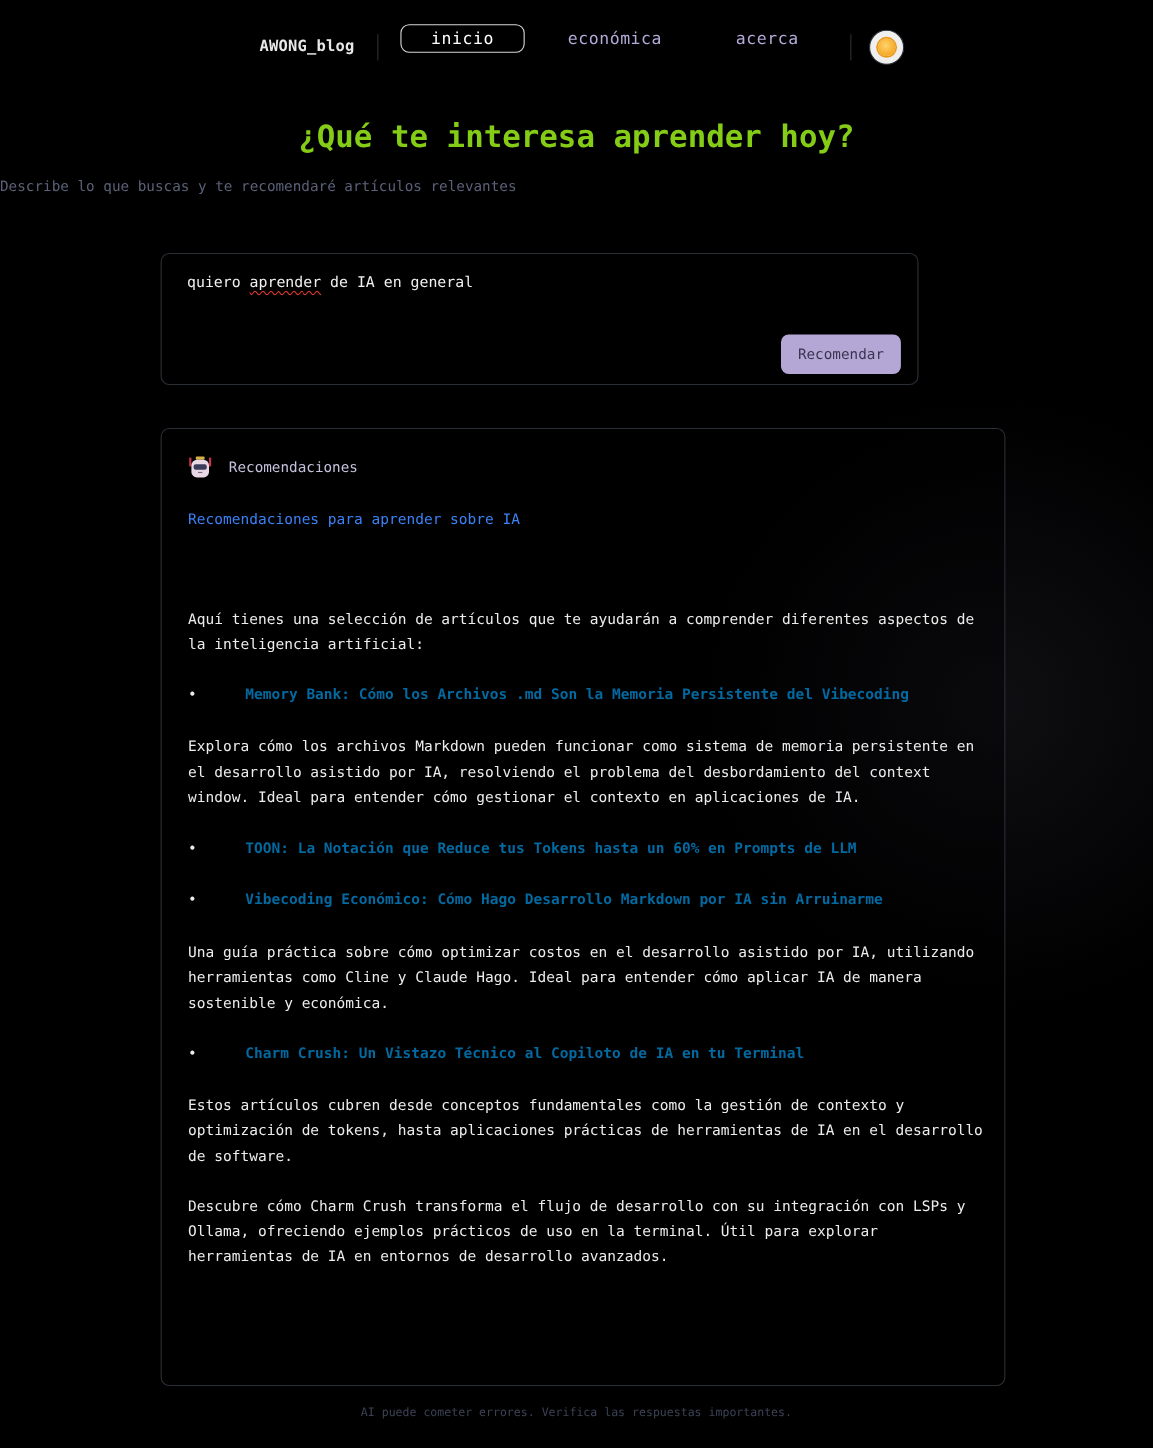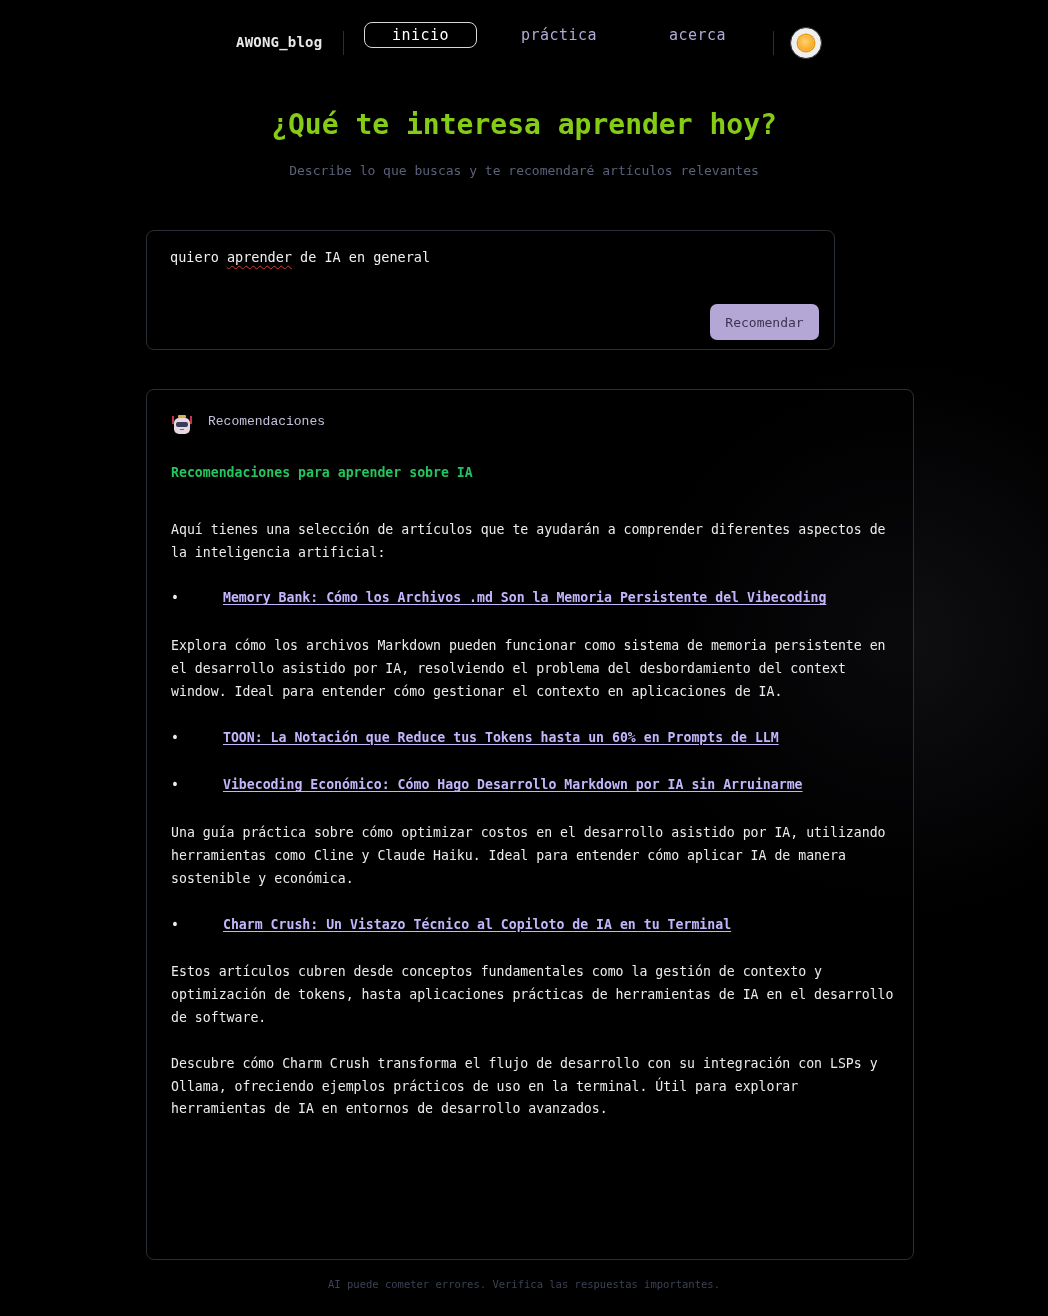--- a/index.html
+++ b/index.html
@@ -103,21 +103,20 @@
       text-align: center;
       font-size: 28px;
       color: #84cc16;
       z-index: 2;
     }
     .subtitle {
       position: absolute;
       top: 163px;
       left: 0;
       width: 1048px;
-      text-align: center;
       font-size: 13px;
       color: #5a6178;
       z-index: 2;
     }
     
     .input-card {
       position: absolute;
       left: 146px;
       top: 230px;
       width: 689px;
@@ -170,22 +169,21 @@
       border: 1px solid #2a2f36;
       border-radius: 8px;
       background: rgba(0,0,0,0.35);
       z-index: 2;
     }
     .result-header {
       position: absolute;
       left: 24px;
       top: 24px;
       display: flex;
-      align-items: flex-start;
-      font-family: Liberation Mono, monospace;
+      align-items: center;
     }
     .robot {
       width: 22px;
       height: 22px;
       position: relative;
       margin-right: 15px;
     }
     .robot .ant-l, .robot .ant-r {
       position: absolute;
       top: 2px;
@@ -237,39 +235,38 @@
     .content {
       position: absolute;
       left: 24px;
       top: 72px;
       width: 724px;
       font-size: 13.2px;
       line-height: 22.8px;
       color: #ececec;
     }
     .content .h {
-      color: #22c55e;
-      font-weight: bold;
-      margin-bottom: 34px;
+      color: #3b82f6;
+      font-weight: normal;
+      margin-bottom: 68px;
     }
     .content p {
       margin-bottom: 23px;
     }
     .content .li {
       margin-bottom: 25px;
       display: flex;
     }
     .bullet {
       color: #ececec;
       margin-right: 8px;
     }
     .content a {
-      color: #c4b5fd;
+      color: #0369a1;
       font-weight: bold;
-      text-decoration: underline;
       text-underline-offset: 2px;
       padding-left: 36px;
     }
     .footer-note {
       position: absolute;
       top: 1278px;
       left: 0;
       width: 1048px;
       text-align: center;
       font-size: 10.5px;
@@ -279,21 +276,21 @@
   </style>
 </head>
 <body>
 
 <div class="glow"></div>
 
 <nav class="nav">
   <span class="brand">AWONG_blog</span>
   <span class="sep s1"></span>
   <a class="nav-item active">inicio</a>
-  <a class="nav-item articulos">práctica</a>
+  <a class="nav-item articulos">económica</a>
   <a class="nav-item acerca">acerca</a>
   <span class="sep s2"></span>
   <button class="theme-toggle">
     <span class="sun"></span>
   </button>
 </nav>
 
 <h1 class="title">¿Qué te interesa aprender hoy?</h1>
 <p class="subtitle">Describe lo que buscas y te recomendaré artículos relevantes</p>
 
@@ -327,21 +324,21 @@
 
     <div class="li">
       <span class="bullet">•</span>
       <a>TOON: La Notación que Reduce tus Tokens hasta un 60% en Prompts de LLM</a>
     </div>
 
     <div class="li">
       <span class="bullet">•</span>
       <a>Vibecoding Económico: Cómo Hago Desarrollo Markdown por IA sin Arruinarme</a>
     </div>
-    <p>Una guía práctica sobre cómo optimizar costos en el desarrollo asistido por IA, utilizando herramientas como Cline y Claude Haiku. Ideal para entender cómo aplicar IA de manera sostenible y económica.</p>
+    <p>Una guía práctica sobre cómo optimizar costos en el desarrollo asistido por IA, utilizando herramientas como Cline y Claude Hago. Ideal para entender cómo aplicar IA de manera sostenible y económica.</p>
 
     <div class="li">
       <span class="bullet">•</span>
       <a>Charm Crush: Un Vistazo Técnico al Copiloto de IA en tu Terminal</a>
     </div>
     <p>Estos artículos cubren desde conceptos fundamentales como la gestión de contexto y optimización de tokens, hasta aplicaciones prácticas de herramientas de IA en el desarrollo de software.</p>
 
     <p>Descubre cómo Charm Crush transforma el flujo de desarrollo con su integración con LSPs y Ollama, ofreciendo ejemplos prácticos de uso en la terminal. Útil para explorar herramientas de IA en entornos de desarrollo avanzados.</p>
   </div>
 </section>

